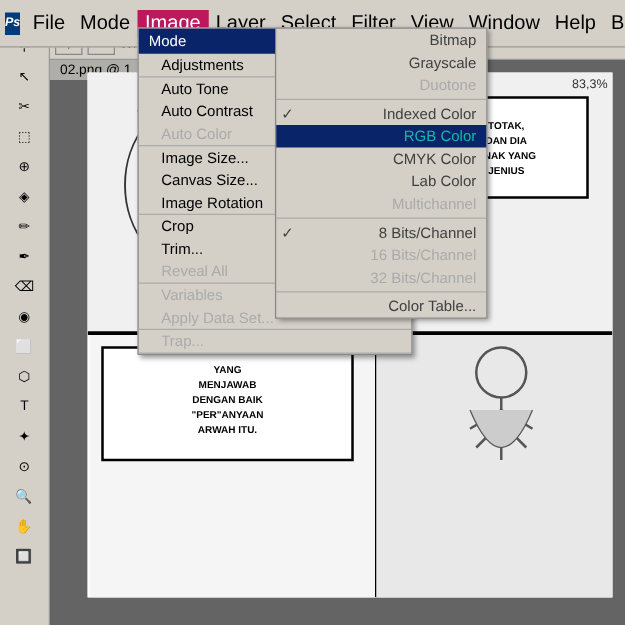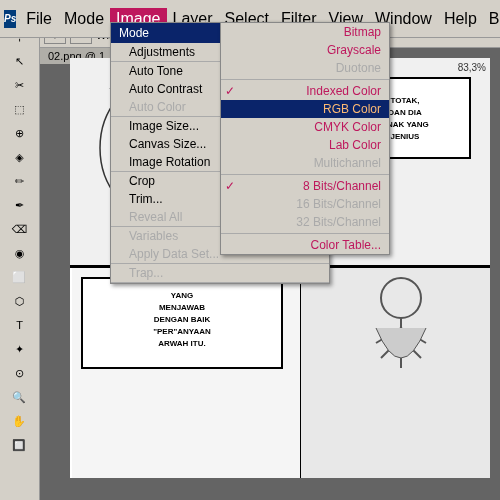--- a/index.html
+++ b/index.html
@@ -197,30 +197,30 @@
       min-width: 170px;
       box-shadow: 2px 2px 4px rgba(0,0,0,0.4);
     }
 
     .submenu-row {
       display: flex;
       justify-content: space-between;
       align-items: center;
       padding: 2px 8px 2px 18px;
       cursor: pointer;
-      color: #be185d;
+      color: #404040;
       white-space: nowrap;
     }
     .submenu-row.disabled {
       color: #aaa;
       cursor: default;
     }
     .submenu-row.highlighted {
       background: #0a246a;
-      color: #fdba74;
+      color: #14b8a6;
     }
     .check-mark {
       margin-left: -14px;
       margin-right: 2px;
       display: inline-block;
       width: 12px;
     }
     .section-sep {
       border-top: 1px solid #aaa;
       margin: 2px 0;

